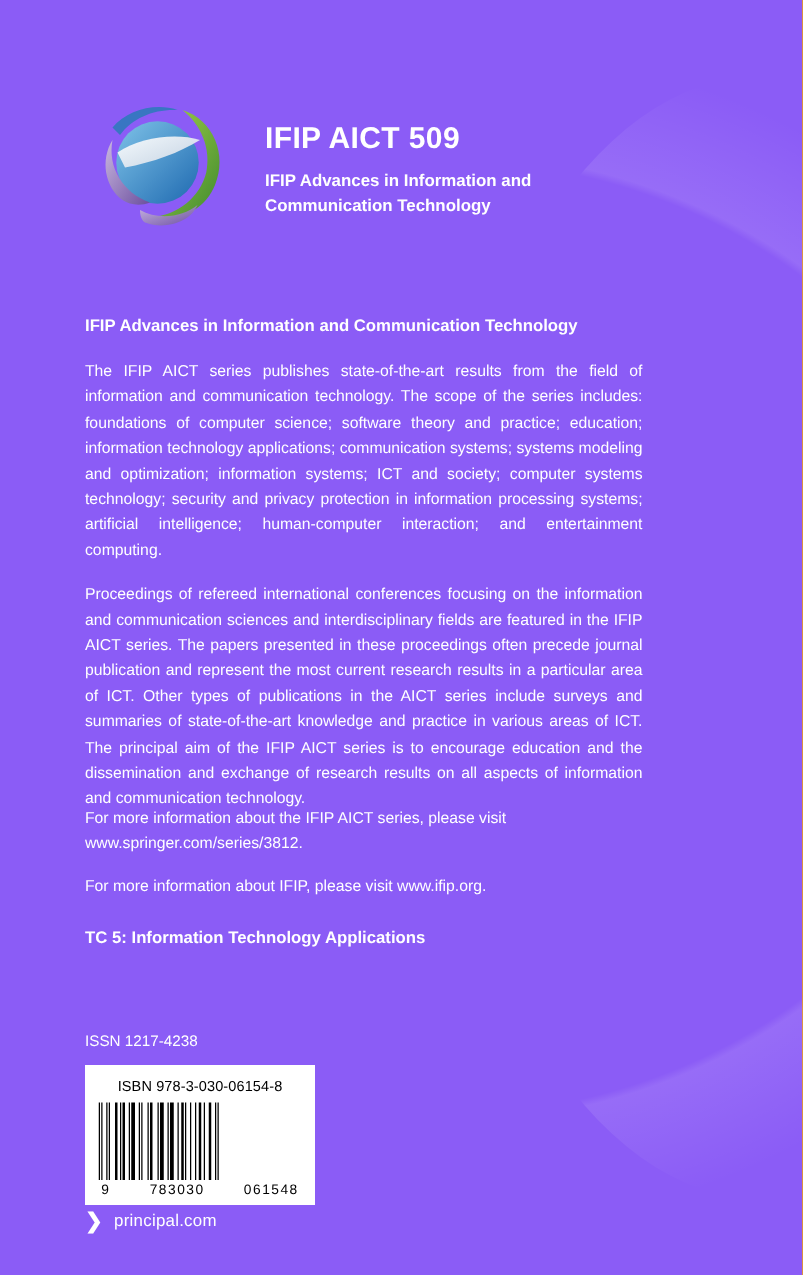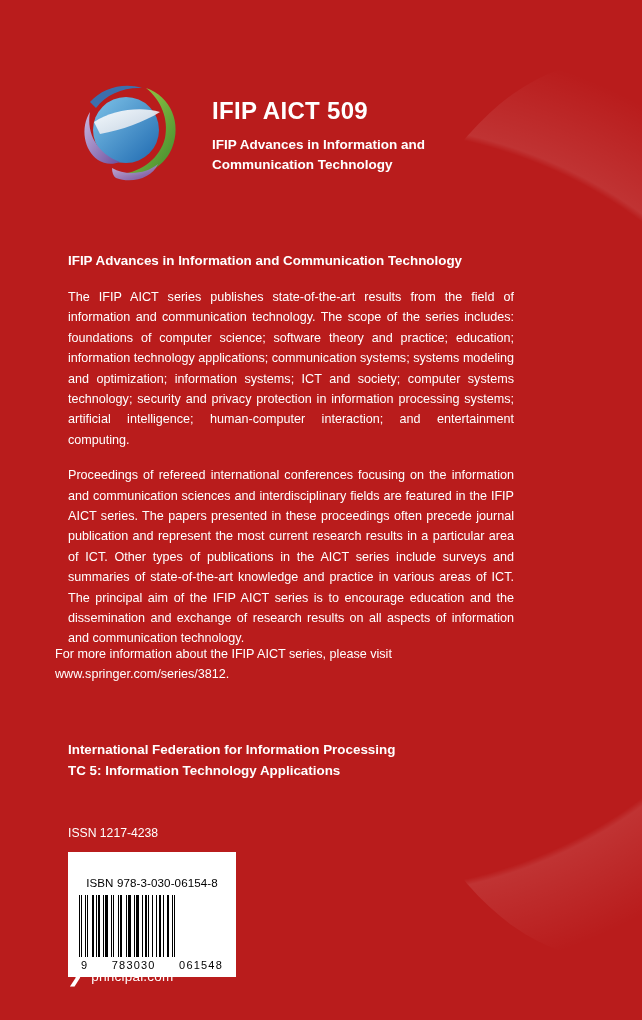--- a/index.html
+++ b/index.html
@@ -10,21 +10,21 @@
     width: 642px;
     height: 1020px;
     background: #f5a300;
     font-family: "Liberation Sans", sans-serif;
     overflow: hidden;
     position: relative;
   }
   .page {
     position: absolute;
     inset: 0;
-    background: #b91c1c;
+    background: #8b5cf6;
     overflow: hidden;
   }
   
   .swoosh {
     position: absolute;
     pointer-events: none;
   }
   .swoosh-1 {
     width: 520px;
     height: 900px;
@@ -135,21 +135,21 @@
     font-size: 12.6px;
     line-height: 1.62;
     text-align: justify;
     margin: 12px 0 15px 0;
     color: #ffffff;
   }
   .para:last-child { margin-bottom: 0; }
 
   .info-block {
     position: absolute;
-    left: 55px;
+    left: 68px;
     top: 644px;
     width: 446px;
     color: #ffffff;
   }
   .info-line {
     font-size: 12.6px;
     line-height: 1.62;
     margin: 0;
   }
   .info-gap { margin-top: 14px; }
@@ -171,23 +171,23 @@
     top: 826px;
     color: #ffffff;
     font-size: 12.2px;
   }
 
   
   .barcode-box {
     position: absolute;
     left: 68px;
     top: 852px;
-    width: 168px;
+    width: 184px;
     background: #ffffff;
-    padding: 24px 9px 6px 9px;
+    padding: 11px 9px 6px 9px;
     box-sizing: border-box;
   }
   .isbn-text {
     font-size: 11.6px;
     color: #000000;
     text-align: center;
     margin-bottom: 6px;
     letter-spacing: .1px;
     font-family: "Liberation Sans", sans-serif;
   }
@@ -285,24 +285,24 @@
 
     <div class="body-block">
       <div class="body-title">IFIP Advances in Information and Communication Technology</div>
       <p class="para">The IFIP AICT series publishes state-of-the-art results from the field of information and communication technology. The scope of the series includes: foundations of computer science; software theory and practice; education; information technology applications; communication systems; systems modeling and optimization; information systems; ICT and society; computer systems technology; security and privacy protection in information processing systems; artificial intelligence; human-computer interaction; and entertainment computing.</p>
       <p class="para">Proceedings of refereed international conferences focusing on the information and communication sciences and interdisciplinary fields are featured in the IFIP AICT series. The papers presented in these proceedings often precede journal publication and represent the most current research results in a particular area of ICT. Other types of publications in the AICT series include surveys and summaries of state-of-the-art knowledge and practice in various areas of ICT. The principal aim of the IFIP AICT series is to encourage education and the dissemination and exchange of research results on all aspects of information and communication technology.</p>
     </div>
 
     <div class="info-block">
       <p class="info-line">For more information about the IFIP AICT series, please visit</p>
       <p class="info-line">www.springer.com/series/3812.</p>
+      <p class="info-line info-gap">For more information about IFIP, please visit www.ifip.org.</p>
     </div>
 
     <div class="federation">
-      <div>International Federation for Information Processing</div>
       <div>TC 5: Information Technology Applications</div>
     </div>
 
     <div class="issn">ISSN 1217-4238</div>
 
     <div class="barcode-box">
       <div class="isbn-text">ISBN 978-3-030-06154-8</div>
       <div class="bars" id="bars">
           <span style="width: 1.15px; background: rgb(0, 0, 0);"></span>
           <span style="width: 1.15px; background: transparent;"></span>

